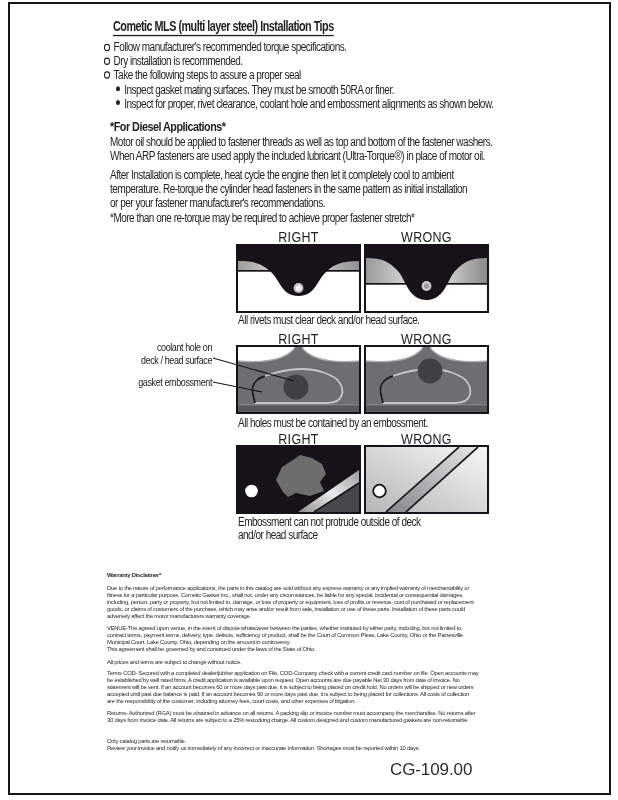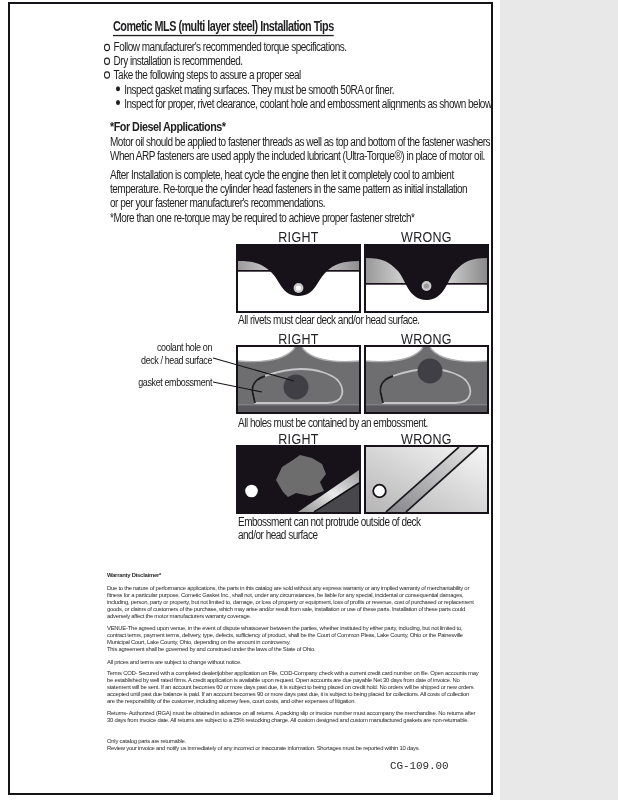--- a/index.html
+++ b/index.html
@@ -1,16 +1,16 @@
 <!DOCTYPE html>
 <html><head>
 <meta charset="utf-8">
 <style>
   html,body{margin:0;padding:0;background:#e8e8e8;}
-  .page{position:relative;width:500px;height:800px;background:#ffffff;overflow:hidden;
+  .page{position:relative;width:618px;height:800px;background:#ffffff;overflow:hidden;
         font-family:"Liberation Sans","DejaVu Sans",sans-serif;color:#1e1e20;}
   .frame{position:absolute;left:8px;top:2px;right:7px;bottom:5px;border:2px solid #17131b;pointer-events:none;}
   
   .cx{transform:scaleY(1.25);transform-origin:0 0;}
   .abs{position:absolute;}
   .title{left:113px;top:18px;font-size:10.8px;font-weight:bold;letter-spacing:-0.5px;line-height:12px;
          text-decoration:underline;text-decoration-thickness:1.2px;text-underline-offset:2.5px;transform:scaleY(1.3);transform-origin:0 0;margin:0;}
   .tips{left:104px;top:40px;width:470px;font-size:10px;letter-spacing:-0.5px;line-height:11.2px;}
   .tips .row{display:flex;align-items:flex-start;}
   .tips .sub{margin-left:12px;}
@@ -19,21 +19,21 @@
   .h2{left:110px;top:118px;font-size:10.8px;font-weight:bold;letter-spacing:-0.5px;line-height:12px;margin:0;}
   .para{left:110px;top:0;width:470px;font-size:10px;letter-spacing:-0.5px;line-height:11.2px;white-space:pre-line;margin:0;}
   .p1{top:135px;} .p2{top:168px;} .note{top:211px;}
   .dgh{width:125px;text-align:center;font-size:12.5px;letter-spacing:0.3px;line-height:12px;color:#222226;
        transform:scaleY(1.15);transform-origin:0 0;}
   .panel{display:block;background:#fff;border:2px solid #17121a;}
   .cap{font-size:10px;letter-spacing:-0.5px;line-height:9.8px;white-space:pre-line;}
   .lbl{font-size:9px;letter-spacing:-0.4px;line-height:10.4px;text-align:right;width:120px;white-space:pre-line;color:#1a1a1c;}
   .warr{left:107px;width:420px;font-size:5.9px;letter-spacing:-0.25px;line-height:7px;color:#2a2a2c;white-space:pre-line;}
   .wh{font-weight:bold;}
-  .foot{left:390px;top:760px;font-size:11px;letter-spacing:-0.1px;color:#2b2b2e;font-family:Liberation Mono, monospace;}
+  .foot{left:390px;top:760px;font-size:17px;letter-spacing:-0.1px;color:#2b2b2e;}
 </style>
 </head>
 <body>
 
 <div class="page">
   <div class="frame"></div>
 
   <h1 class="abs title">Cometic MLS (multi layer steel) Installation Tips</h1>
 
   <div class="abs tips cx">

